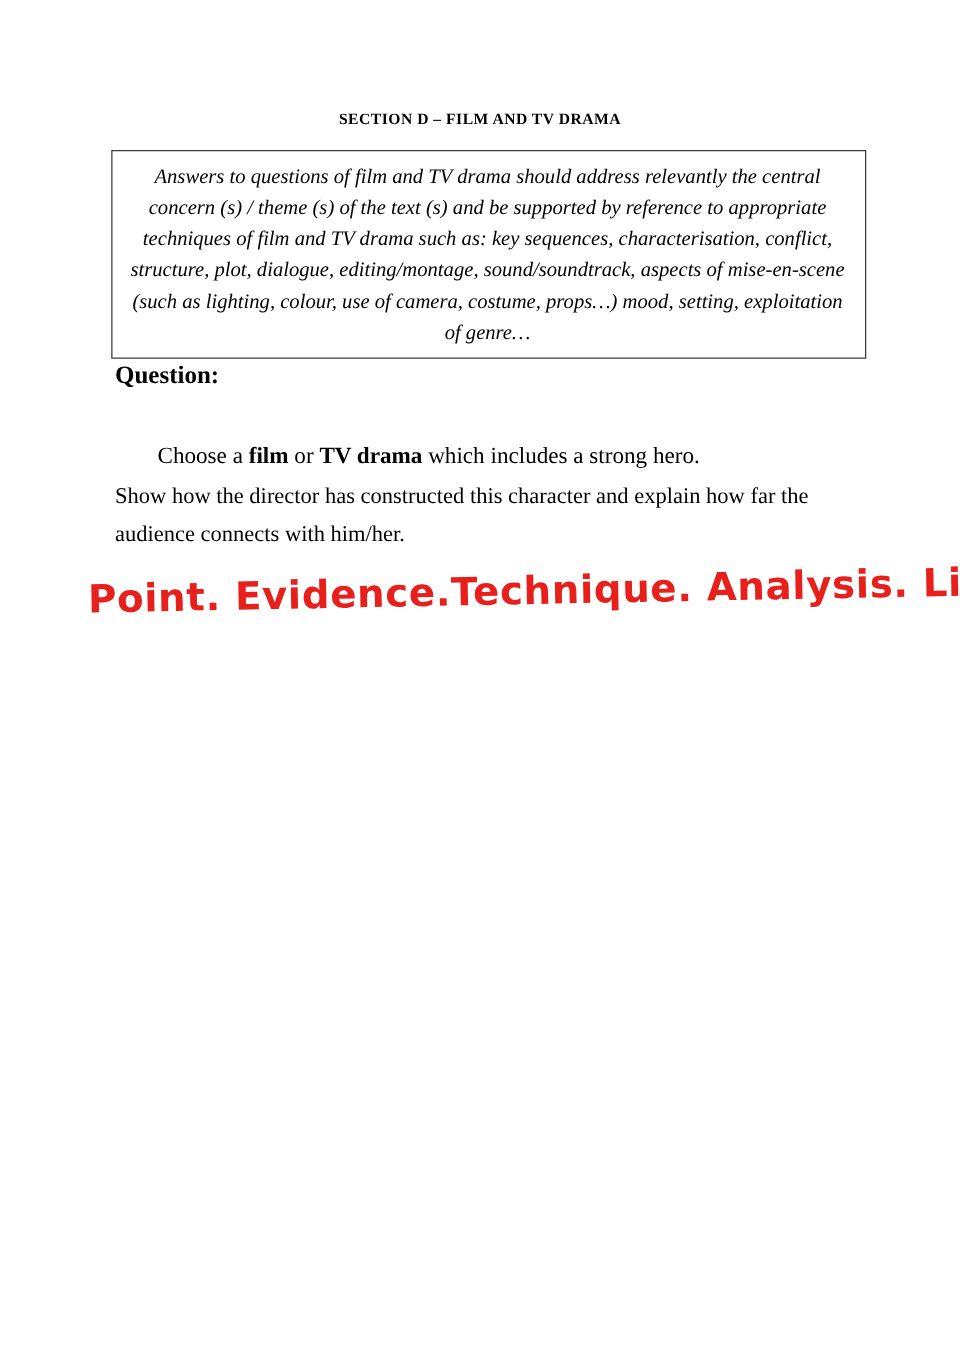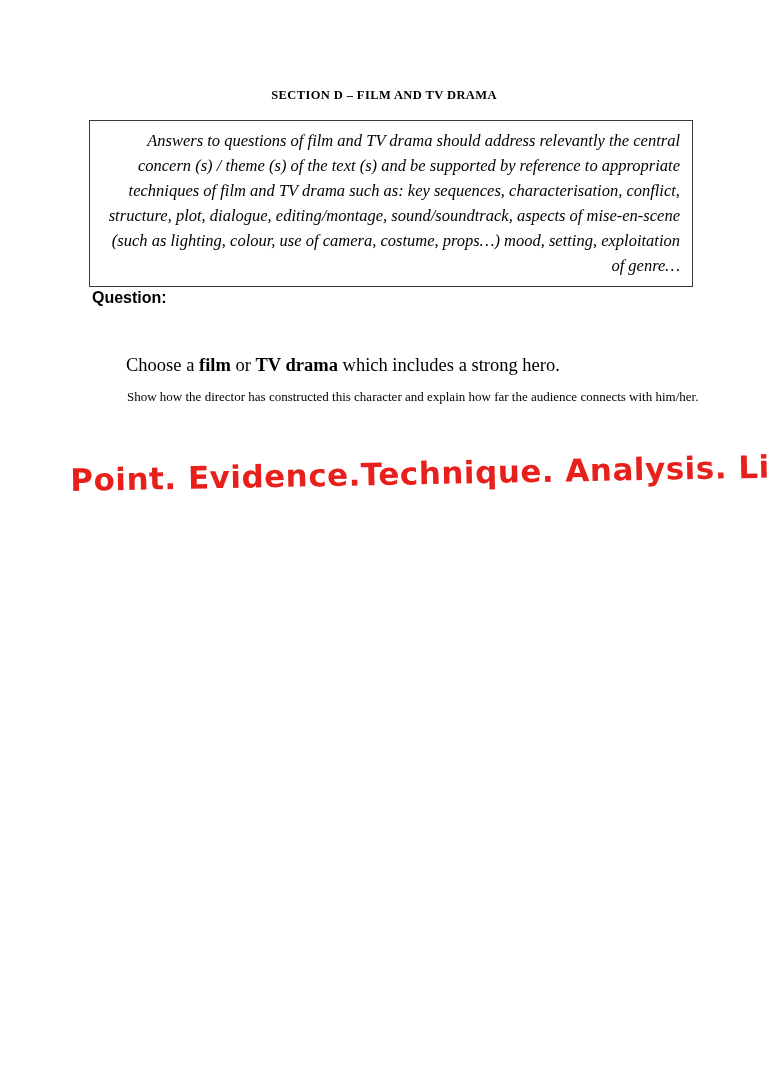--- a/index.html
+++ b/index.html
@@ -46,52 +46,51 @@
     border: 1px solid #3a3a3a;
     padding: 7px 12px 8px 10px;
   }
 
   .rubric-text {
     font-family: "Liberation Serif", serif;
     font-style: italic;
     font-size: 16.5px;
     line-height: 25px;
     margin: 0;
-    text-align: right;
+    text-align: center;
   }
 
   .question-label {
     position: absolute;
     left: 92px;
     top: 289px;
-    font-family: Liberation Sans, sans-serif;
-    font-size: 16px;
+    font-family: Liberation Serif, serif;
+    font-size: 20px;
     font-weight: bold;
   }
 
   .question-line-1 {
     position: absolute;
     left: 92px;
     top: 352px;
     font-family: "Liberation Serif", serif;
     font-size: 18.5px;
     line-height: 26px;
     margin-left: 34px;
   }
   .question-line-1 b { font-weight: bold; }
 
   .question-body {
     position: absolute;
     left: 92px;
     top: 381px;
     width: 600px;
     font-family: "Liberation Serif", serif;
-    font-size: 13px;
+    font-size: 18px;
     line-height: 31px;
-    margin-left: 35px;
   }
 
   .annotation-layer {
     position: absolute;
     left: 0;
     top: 0;
     width: 768px;
     height: 1087px;
     pointer-events: none;
   }

